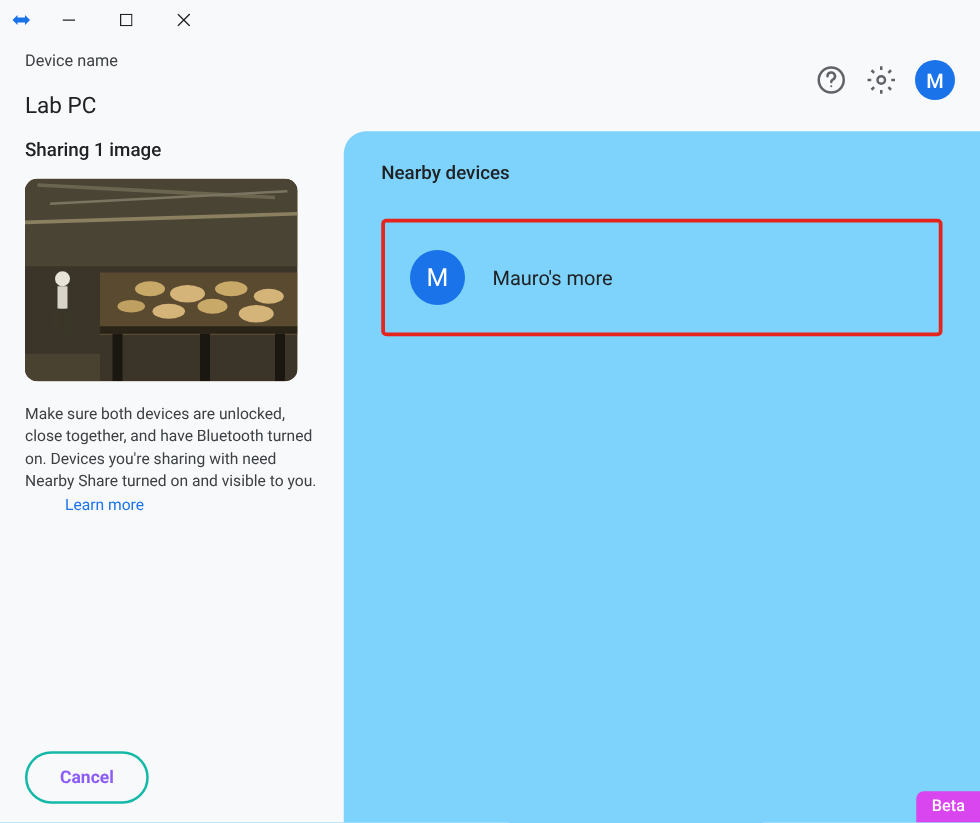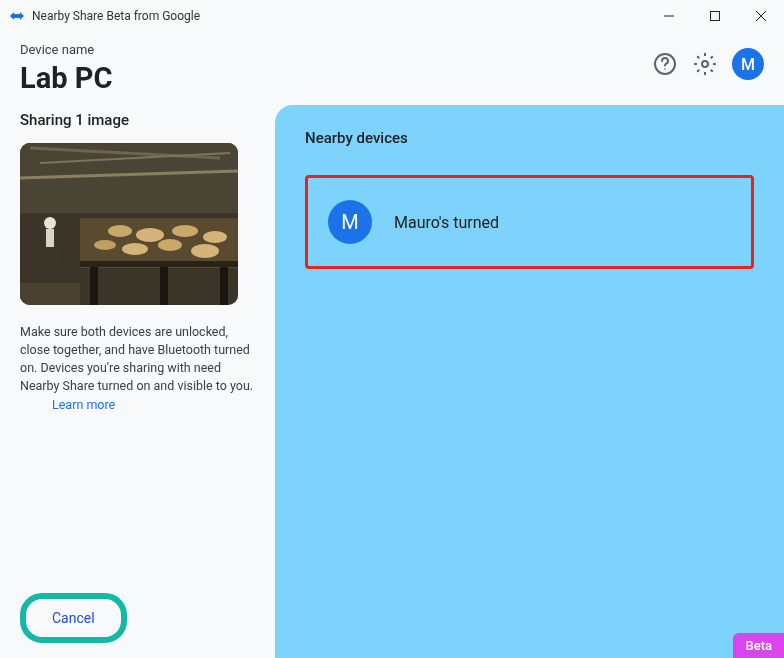--- a/index.html
+++ b/index.html
@@ -6,56 +6,55 @@
     body { width: 784px; height: 658px; background: #f8f9fb; position: relative; overflow: hidden; }
     
     .titlebar { height: 32px; display: flex; align-items: center; padding: 0 0 0 8px; background: #f8f9fb; }
     .titlebar-icon { width: 16px; height: 12px; margin-right: 8px; display: flex; align-items: center; justify-content: center; }
     .titlebar-title { font-size: 12px; color: #333; flex: 1; }
     .winbtn { width: 46px; height: 32px; display: flex; align-items: center; justify-content: center; color: #222; }
     .winbtn svg { width: 10px; height: 10px; }
     
     .header { padding: 10px 20px 10px 20px; display: flex; align-items: flex-start; }
     .header-left { flex: 1; }
-    .device-label { font-size: 13px; color: #3c4043; margin-bottom: 4px; }
-    .device-name { font-size: 29px; color: #202124; font-weight: 700; }
+    .device-label { font-size: 13px; color: #3c4043; margin-bottom: 17px; }
+    .device-name { font-size: 18px; color: #202124; font-weight: 400; }
     .header-right { display: flex; align-items: center; gap: 14px; padding-top: 6px; }
     .iconbtn { width: 26px; height: 26px; display: flex; align-items: center; justify-content: center; color: #5f6368; cursor: pointer; }
     .iconbtn svg { width: 24px; height: 24px; }
     .avatar { width: 32px; height: 32px; border-radius: 50%; background: #1a73e8; color: #fff; display: flex; align-items: center; justify-content: center; font-size: 16px; font-weight: 500; cursor: pointer; }
     
     .content { display: flex; padding: 0 0 0 20px; height: calc(100% - 100px); }
     
     .left-panel { width: 255px; padding-right: 20px; display: flex; flex-direction: column; }
     .sharing-title { font-size: 15px; color: #202124; font-weight: 500; margin-bottom: 14px; margin-top: 6px; }
     .preview { width: 218px; height: 162px; border-radius: 10px; overflow: hidden; background: #8a7a5a; position: relative; }
     .preview svg { width: 100%; height: 100%; display: block; }
     .instruct { font-size: 12.5px; line-height: 1.45; color: #3c4043; margin-top: 18px; }
     .learn { color: #1a73e8; cursor: pointer; margin-left: 32px; }
     .cancel-wrap { margin-top: auto; margin-bottom: 20px; }
-    .cancel { border: 6px solid #14b8a6; background: transparent; border-radius: 22px; padding: 11px 26px; font-size: 14px; color: #1d4ed8; cursor: pointer; }
+    .cancel { border: 2px solid #14b8a6; background: transparent; border-radius: 22px; padding: 11px 26px; font-size: 14px; color: #8b5cf6; cursor: pointer; font-weight: bold; }
     
     .right-panel { flex: 1; background: #7dd3fc; border-top-left-radius: 18px; padding: 24px 30px; }
     .nearby-title { font-size: 15px; color: #202124; font-weight: 500; margin-bottom: 28px; }
     .device-row { display: flex; align-items: center; padding: 22px 20px; border: 3px solid #e4241d; border-radius: 4px; cursor: pointer; }
     .device-avatar { width: 44px; height: 44px; border-radius: 50%; background: #1a73e8; color: #fff; display: flex; align-items: center; justify-content: center; font-size: 20px; font-weight: 400; margin-right: 22px; }
     .device-label-txt { font-size: 16px; color: #202124; }
     
     .beta-badge { position: absolute; bottom: 0; right: 0; background: #d946ef; color: #fff; font-size: 13px; font-weight: 500; padding: 5px 12px; border-top-left-radius: 6px; }
   </style>
 </head>
 <body>
 
 <div class="titlebar">
   <span class="titlebar-icon">
     <svg viewBox="0 0 16 12">
         <path d="M2 6 L6 2 L6 4 L12 4 L12 2 L16 6 L12 10 L12 8 L6 8 L6 10 Z" fill="#1a73e8"></path>
       </svg>
   </span>
-  <span class="titlebar-title">Nearby Share Beta from Google</span>
   <div class="winbtn">
     <svg viewBox="0 0 10 10">
         <line x1="0" y1="5" x2="10" y2="5" stroke="currentColor" stroke-width="1"></line>
       </svg>
   </div>
   <div class="winbtn">
     <svg viewBox="0 0 10 10">
         <rect x="0.5" y="0.5" width="9" height="9" fill="none" stroke="currentColor" stroke-width="1"></rect>
       </svg>
   </div>
@@ -125,18 +124,18 @@
     </div>
     <div class="cancel-wrap">
       <button class="cancel">Cancel</button>
     </div>
   </div>
 
   <div class="right-panel">
     <div class="nearby-title">Nearby devices</div>
     <div class="device-row">
       <div class="device-avatar">M</div>
-      <div class="device-label-txt">Mauro's turned</div>
+      <div class="device-label-txt">Mauro's more</div>
     </div>
   </div>
 </div>
 
 <div class="beta-badge">Beta</div>
 
 </body></html>

